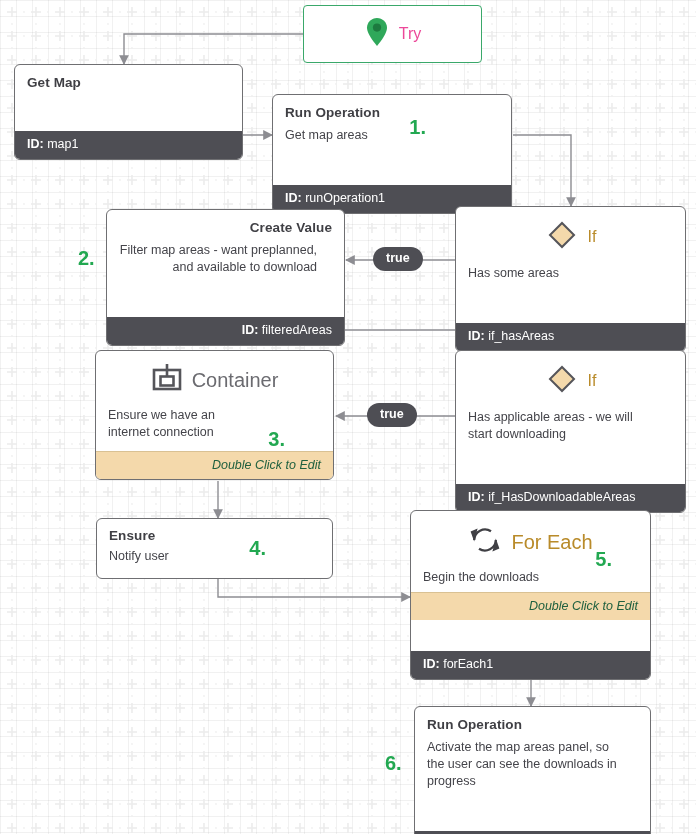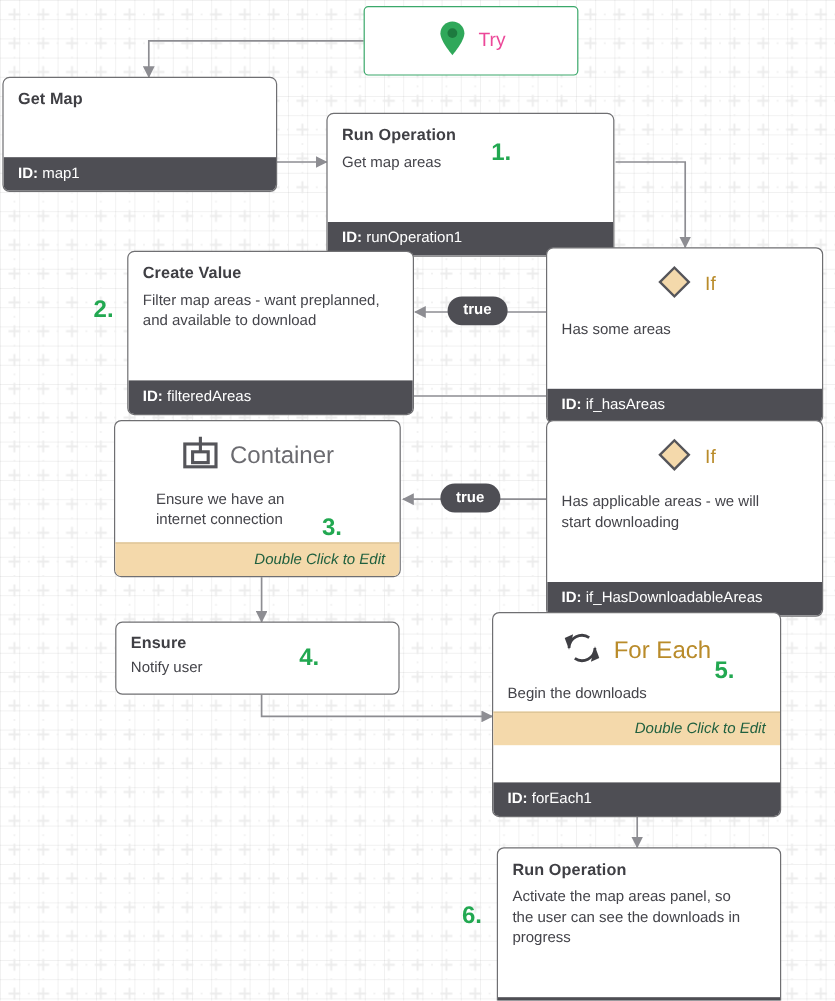--- a/index.html
+++ b/index.html
@@ -195,21 +195,21 @@
       <span>
         <svg width="26" height="32" viewBox="0 0 26 32" xmlns="http://www.w3.org/2000/svg">
           <path d="M13 2 C7.5 2 3 6.4 3 11.8 C3 18.6 13 30 13 30 C13 30 23 18.6 23 11.8 C23 6.4 18.5 2 13 2 Z" fill="#2fa85a"></path>
           <circle cx="13" cy="11.6" r="4.1" fill="#1d7a3f"></circle>
         </svg>
       </span>
       <span class="head-label">Try</span>
     </div>
   </div>
 
-  <div class="node" id="node-get-map" style="left:2px; top:64px; width:229px;">
+  <div class="node" id="node-get-map" style="left:14px; top:64px; width:229px;">
     <div class="node-body" style="padding-bottom:9px;">
       <div class="node-title">Get Map</div>
     </div>
     <div class="node-id">
       <span>ID:</span>
       <span class="idval">map1</span>
     </div>
   </div>
 
   <div class="node" id="node-run-operation-1" style="left:272px; top:94px; width:240px;">
@@ -217,21 +217,21 @@
       <div class="node-title">Run Operation</div>
       <div class="node-desc">Get map areas</div>
       <div class="step-num" style="right:85px; top:22px;">1.</div>
     </div>
     <div class="node-id">
       <span>ID:</span>
       <span class="idval">runOperation1</span>
     </div>
   </div>
 
-  <div class="node" id="node-create-value" style="left:106px; top:209px; width:239px;">
+  <div class="node" id="node-create-value" style="left:106px; top:209px; width:239px;text-align:right;">
     <div class="node-body">
       <div class="node-title">Create Value</div>
       <div class="node-desc wide">Filter map areas - want preplanned, and available to download</div>
     </div>
     <div class="node-id">
       <span>ID:</span>
       <span class="idval">filteredAreas</span>
     </div>
   </div>
   <div class="step-num outside" style="left:78px; top:248px;">2.</div>
@@ -261,21 +261,21 @@
       <div class="icon-head">
         <span>
           <svg width="32" height="32" viewBox="0 0 32 32" xmlns="http://www.w3.org/2000/svg">
             <rect x="3" y="8" width="26" height="19" fill="none" stroke="#55555a" stroke-width="2.6"></rect>
             <rect x="9.5" y="14.5" width="13" height="9" fill="none" stroke="#55555a" stroke-width="2.6"></rect>
             <path d="M16 2 L16 14.5" stroke="#55555a" stroke-width="2.6" fill="none"></path>
           </svg>
         </span>
         <span class="container-label">Container</span>
       </div>
-      <div class="node-desc" style="margin-top:9px; max-width:70%;margin-left:22px;">Ensure we have an internet connection</div>
+      <div class="node-desc" style="margin-top:9px; max-width:70%;">Ensure we have an internet connection</div>
       <div class="step-num" style="right:48px; bottom:2px;">3.</div>
     </div>
     <div class="dblclick">Double Click to Edit</div>
   </div>
 
   <div class="node" id="node-if-has-downloadable" style="left:455px; top:350px; width:231px;">
     <div class="node-body" style="padding-top:8px;">
       <div class="icon-head">
         <span>
           <svg width="34" height="34" viewBox="0 0 34 34" xmlns="http://www.w3.org/2000/svg">

